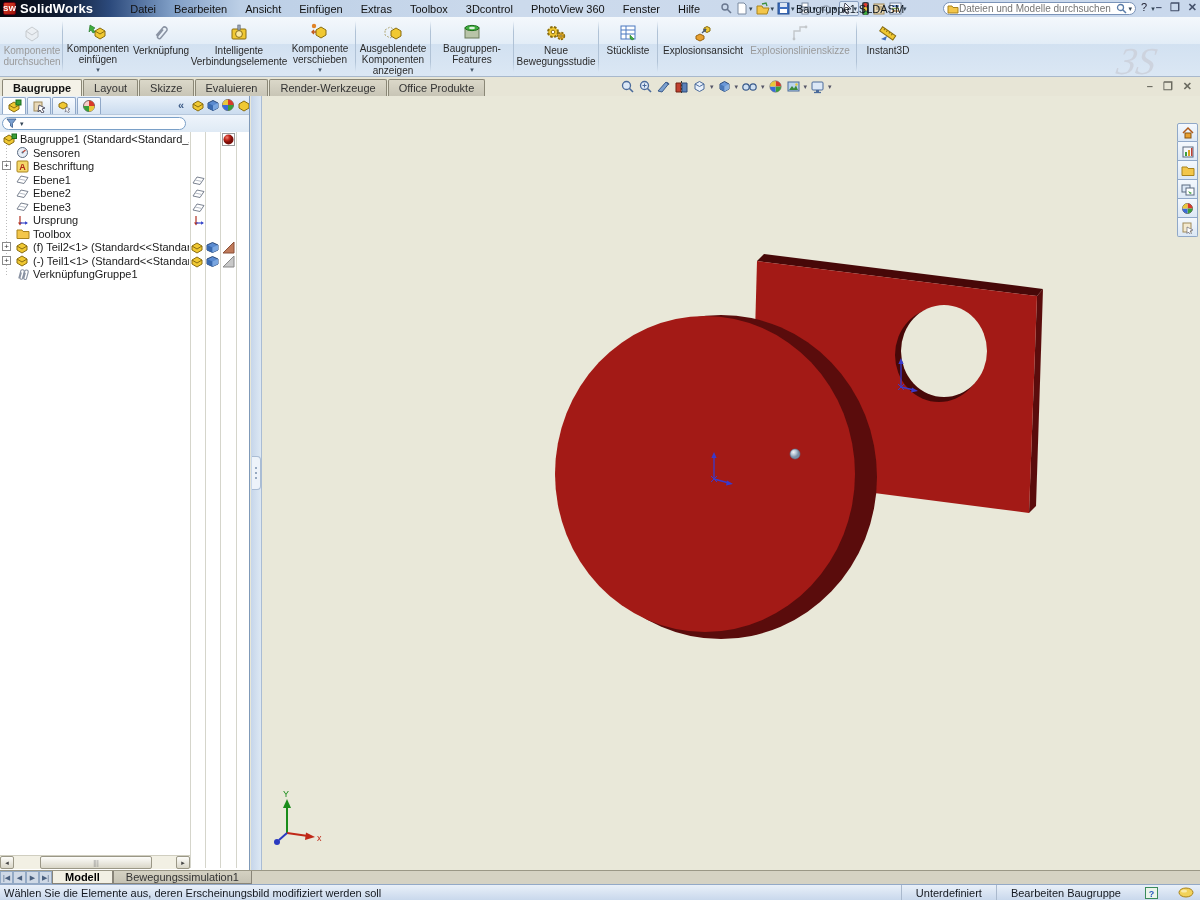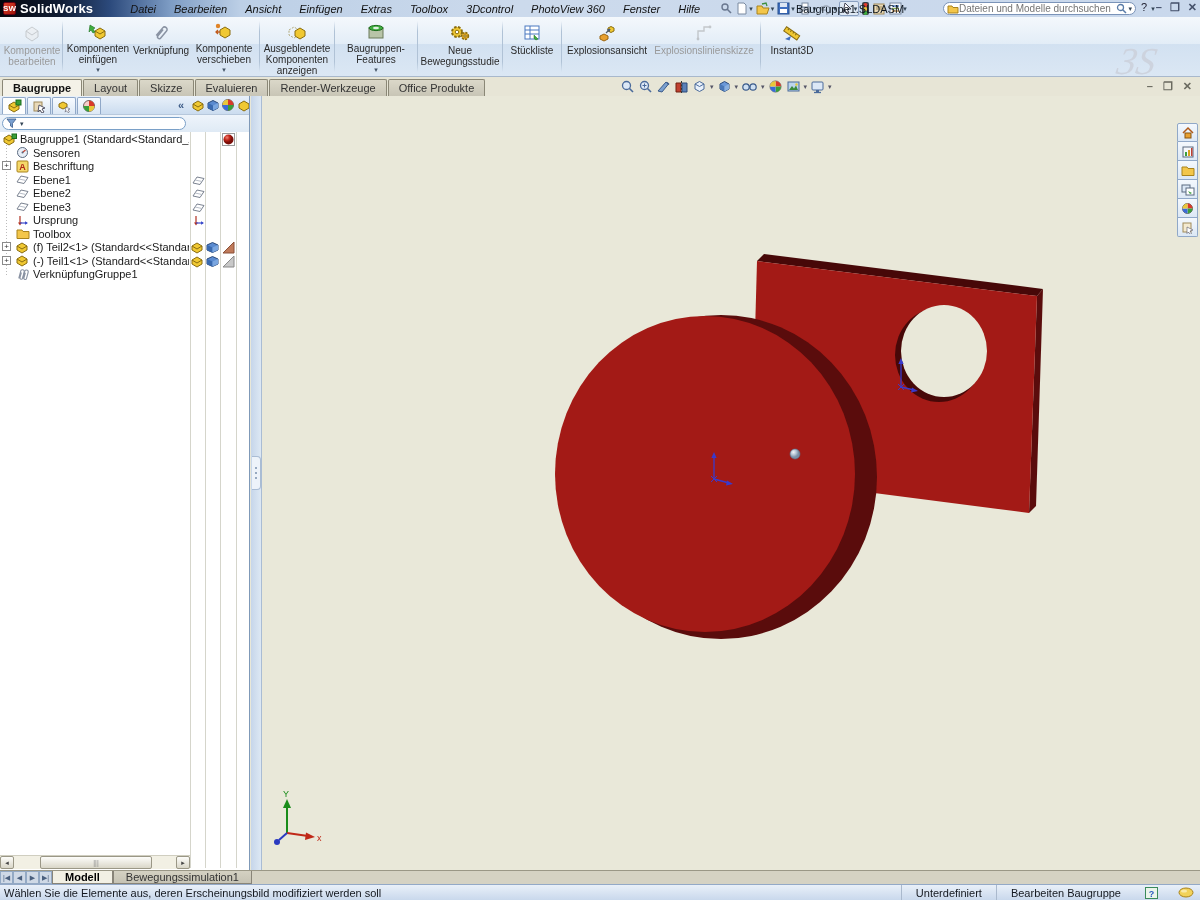--- a/index.html
+++ b/index.html
@@ -9,21 +9,21 @@
   
   .titlebar { position:absolute; left:0; top:0; width:1200px; height:17px;
     background:linear-gradient(90deg,#04060c 0px,#101c33 60px,#2c4a7c 110px,#7d9cc4 170px,#bccfe6 240px,#ccdaec 520px,#c9d8ec 1200px);
     display:flex; align-items:center; }
   .sw-logo-badge { width:13px; height:13px; margin-left:3px; background:linear-gradient(135deg,#e0412c,#9c1408);
     border:1px solid #601; border-radius:2px; color:#fff; font-size:8px; font-weight:bold;
     display:flex; align-items:center; justify-content:center; }
   .sw-logo-text { color:#fff; font-size:13px; margin-left:4px; letter-spacing:.2px; }
   .sw-logo-text b { font-weight:bold; }
   .menubar { display:flex; margin-left:28px; }
-  .menu-item { padding:1px 9px; color:#111; cursor:default;font-style:italic; }
+  .menu-item { padding:1px 9px; color:#111; cursor:default; }
   .qat { display:flex; align-items:center; margin-left:10px; gap:1px; }
   .qbtn { display:flex; align-items:center; padding:0 1px; height:15px; }
   .qbtn svg { display:block; }
   .qcaret { font-size:7px; color:#345; margin-left:1px; }
   .doc-title { position:absolute; left:760px; width:180px; text-align:center; color:#101820; }
   .searchbox { position:absolute; left:943px; top:2px; width:193px; height:13px; background:#fff;
     border:1px solid #7a93b8; border-radius:7px; display:flex; align-items:center; padding:0 3px; }
   .searchbox input { flex:1; border:none; outline:none; background:transparent; font-size:10px; color:#555;
     font-family:"Liberation Sans",sans-serif; }
   .help-group { position:absolute; left:1141px; top:1px; color:#223; font-size:11px; }
@@ -236,21 +236,21 @@
 </div>
 
 <div class="ribbon">
   <div class="rbtn disabled" style="width:56px">
     <span class="ricon">
         <svg width="20" height="20">
           <polygon points="4,8 10,4 16,8 16,14 10,18 4,14" fill="#ececec" stroke="#9a9a9a"></polygon>
           <polyline points="4,8 10,12 16,8 M10,12 10,18" fill="none" stroke="#9a9a9a"></polyline>
         </svg>
       </span>
-    <span class="rlabel">Komponente bearbeiten</span>
+    <span class="rlabel">Komponente durchsuchen</span>
   </div>
   <div class="rsep"></div>
   <div class="rbtn" style="width:66px">
     <span class="ricon">
         <svg width="22" height="20">
           <polygon points="8,9 13,6 18,9 18,14 13,17 8,14" fill="#f0c832" stroke="#8a6d10"></polygon>
           <polyline points="8,9 13,12 18,9 M13,12 13,17" fill="none" stroke="#8a6d10"></polyline>
           <path d="M3,3 l5,3 -2,1 2,3 -2,1 -2,-3 -2,2 z" fill="#3fae3f" stroke="#1d6e1d" stroke-width=".6"></path>
         </svg>
       </span>
@@ -259,20 +259,30 @@
   </div>
   <div class="rbtn" style="width:60px">
     <span class="ricon">
         <svg width="20" height="20">
           <g transform="rotate(40 10 10)">
             <path d="M8,15 V5 a2.5,2.5 0 0 1 5,0 v9 a1.8,1.8 0 0 1 -3.6,0 V6" fill="none" stroke="#8a93a3" stroke-width="1.5"></path>
           </g>
         </svg>
       </span>
     <span class="rlabel">Verknüpfung</span>
+  </div>
+  <div class="rbtn" style="width:96px">
+    <span class="ricon">
+        <svg width="22" height="20">
+          <rect x="4" y="6" width="14" height="10" rx="1" fill="#f0c832" stroke="#8a6d10"></rect>
+          <circle cx="11" cy="11" r="3.4" fill="#fbe9a0" stroke="#8a6d10"></circle>
+          <rect x="9.8" y="2" width="2.4" height="5" fill="#9aa5b5" stroke="#5a6575" stroke-width=".6"></rect>
+        </svg>
+      </span>
+    <span class="rlabel">Intelligente Verbindungselemente</span>
   </div>
   <div class="rbtn" style="width:66px">
     <span class="ricon">
         <svg width="22" height="20">
           <polygon points="7,8 12,5 17,8 17,13 12,16 7,13" fill="#f0c832" stroke="#8a6d10"></polygon>
           <path d="M3,10 h4 M5,8 l-2,2 2,2" stroke="#c05a1a" fill="none" stroke-width="1.3"></path>
           <circle cx="5" cy="4" r="2.2" fill="#e08428"></circle>
         </svg>
       </span>
     <span class="rlabel">Komponente verschieben</span>

